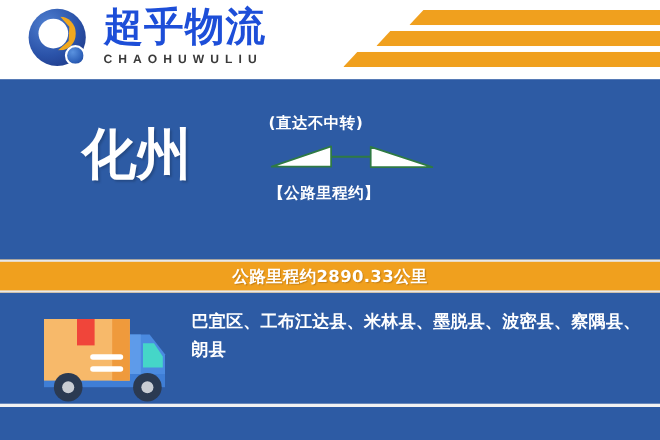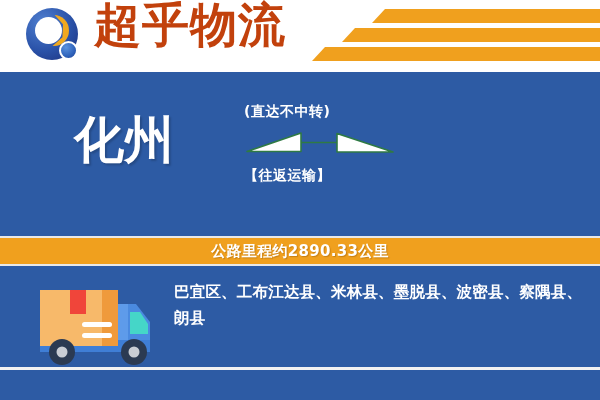--- a/index.html
+++ b/index.html
@@ -61,23 +61,23 @@
     background: radial-gradient(circle at 34% 30%, #5a92df 0%, #2f63bb 60%, #1d3f92 100%);
     border: 2px solid #ffffff;
     box-sizing: border-box;
   }
   .logo-text-wrap {
     position: absolute;
     left: 94px; top: 6px;
   }
   .logo-title {
     font-family: "DejaVu Sans", sans-serif;
-    font-size: 47px;
-    font-weight: bold;
-    color: #c2410c;
+    font-size: 36px;
+    font-weight: bold;
+    color: #1d4ed8;
     letter-spacing: 1px;
     line-height: 38px;
     white-space: nowrap;
   }
   .logo-sub {
     font-family: "Liberation Sans", sans-serif;
     font-size: 11px;
     font-weight: bold;
     color: #3a3a3a;
     letter-spacing: 5.5px;
@@ -216,20 +216,21 @@
 
     <div class="logo-mark">
       <div class="logo-circle"></div>
       <div class="logo-crescent"></div>
       <div class="logo-inner-white"></div>
       <div class="logo-dot"></div>
     </div>
 
     <div class="logo-text-wrap">
       <div class="logo-title">超乎物流</div>
+      <div class="logo-sub">CHAOHUWULIU</div>
     </div>
 
     <div class="stripes">
       <div class="stripe stripe-1"></div>
       <div class="stripe stripe-2"></div>
       <div class="stripe stripe-3"></div>
     </div>
   </div>
 
   <div class="main">
@@ -241,21 +242,21 @@
         <div class="mid-top">(直达不中转)</div>
 
         <div class="arrow-box">
           <svg class="arrow-svg" width="152" height="34" viewBox="0 0 152 34" xmlns="http://www.w3.org/2000/svg">
             <path d="M2 24 L58 6 L58 15 L148 15 L148 3 L148 3 L92 3 L92 3 Z" fill="none" stroke="none"></path>
             <path d="M3 25.5 L57 7 L57 16.5 L93 16.5 L93 7.5 L149 26 L93 26 L93 16.5 L57 16.5 L57 25.5 Z" fill="#ffffff" stroke="#2f7a44" stroke-width="1.6" stroke-linejoin="round"></path>
             <path d="M149 26 L95 7.5 L95 17 L59 17 L59 7.5 L3 25.5 L59 25.5 L59 17 L95 17 L95 26 Z" fill="#ffffff" stroke="#2f7a44" stroke-width="1.6" stroke-linejoin="round" transform="translate(0,-17) scale(1,1)" opacity="0"></path>
           </svg>
         </div>
 
-        <div class="mid-bottom">【往返运输】</div>
+        <div class="mid-bottom">【公路里程约】</div>
       </div>
 
     </div>
 
     <div class="infobar">
       <span class="infobar-text">公路里程约2890.33公里</span>
     </div>
 
     <div class="districts">
 

